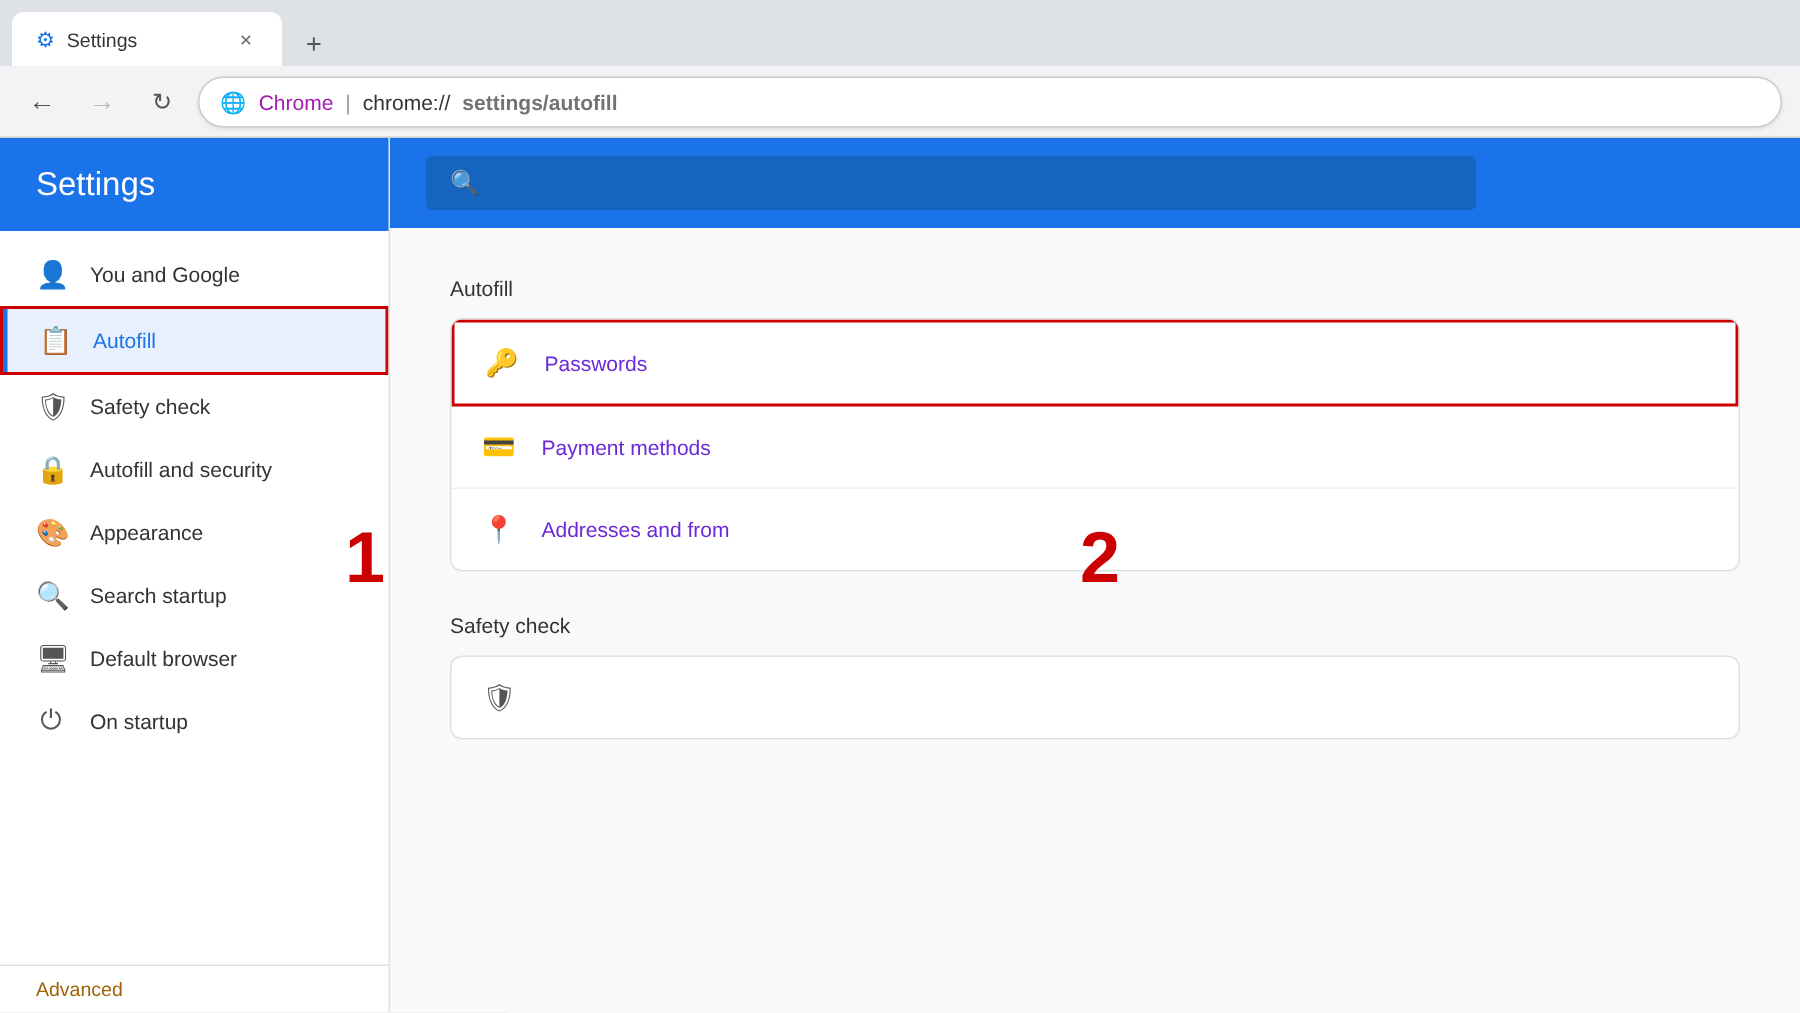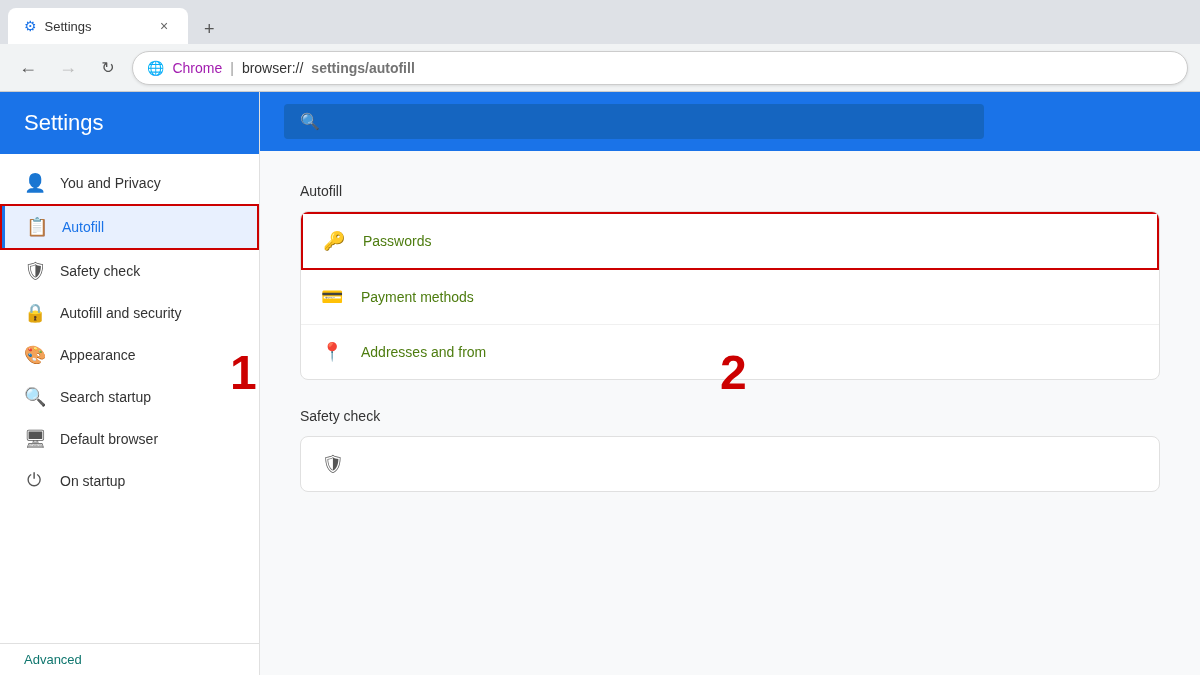--- a/index.html
+++ b/index.html
@@ -52,33 +52,33 @@
     .search-bar .search-icon { color: rgba(255,255,255,0.8); font-size: 16px; }
     .search-bar input { background: transparent; border: none; outline: none; color: white; font-size: 15px; flex: 1; }
     .search-bar input::placeholder { color: rgba(255,255,255,0.75); }
 
     
     .section-title { font-size: 14px; color: #333; font-weight: 400; margin-bottom: 12px; margin-top: 4px; }
     .section-card { background: #fff; border-radius: 8px; border: 1px solid #e0e0e0; margin-bottom: 28px; overflow: hidden; }
     .section-item { display: flex; align-items: center; gap: 16px; padding: 16px 20px; cursor: pointer; border-bottom: 1px solid #f0f0f0; }
     .section-item:last-child { border-bottom: none; }
     .section-item-icon { font-size: 18px; color: #555; width: 24px; text-align: center; flex-shrink: 0; }
-    .section-item-label { font-size: 14px; color: #4d7c0f; }
+    .section-item-label { font-size: 14px; color: #6d28d9; }
 
     
     .passwords-item { border: 2px solid #cc0000; }
 
     
     .annotation-1 { position: absolute; left: 230px; top: 253px; font-size: 48px; font-weight: 700; color: #cc0000; z-index: 10; pointer-events: none; }
     .annotation-2 { position: absolute; left: 720px; top: 253px; font-size: 48px; font-weight: 700; color: #cc0000; z-index: 10; pointer-events: none; }
 
     .browser-content { display: flex; flex: 1; position: relative; }
 
     
-    .advanced-label { font-size: 13px; color: #0f766e; padding: 8px 24px; border-top: 1px solid #e0e0e0; }
+    .advanced-label { font-size: 13px; color: #a16207; padding: 8px 24px; border-top: 1px solid #e0e0e0; }
   </style>
 </head>
 <body>
 
 <div class="browser-frame">
 
   <div class="tab-bar">
     <div class="tab">
       <span class="tab-icon">⚙</span>
       <span class="tab-title">Settings</span>
@@ -88,41 +88,41 @@
   </div>
 
   <div class="address-bar-row">
     <button class="nav-btn">←</button>
     <button class="nav-btn disabled">→</button>
     <button class="nav-btn" style="font-size:16px;">↻</button>
     <div class="address-bar">
       <span class="globe-icon">🌐</span>
       <span class="chrome-label">Chrome</span>
       <span class="separator">|</span>
-      <span style="font-size:14px;color:#333;">browser://</span>
+      <span style="font-size:14px;color:#333;">chrome://</span>
         <span style="font-size:14px;color:#737373;font-weight:600;">settings/autofill</span>
     </div>
   </div>
 
   <div class="browser-content">
 
     <div class="annotation-1">1</div>
     <div class="annotation-2">2</div>
 
     <div class="settings-container">
 
       <div class="sidebar">
         <div class="sidebar-header">
           <span>Settings</span>
         </div>
         <div class="sidebar-nav">
 
           <div class="sidebar-item">
             <span class="sidebar-item-icon">👤</span>
-            <span class="sidebar-item-label">You and Privacy</span>
+            <span class="sidebar-item-label">You and Google</span>
           </div>
 
           <div class="sidebar-item active active-annotated">
             <span class="sidebar-item-icon">📋</span>
             <span class="sidebar-item-label">Autofill</span>
           </div>
 
           <div class="sidebar-item">
             <span class="sidebar-item-icon">🛡</span>
             <span class="sidebar-item-label">Safety check</span>

